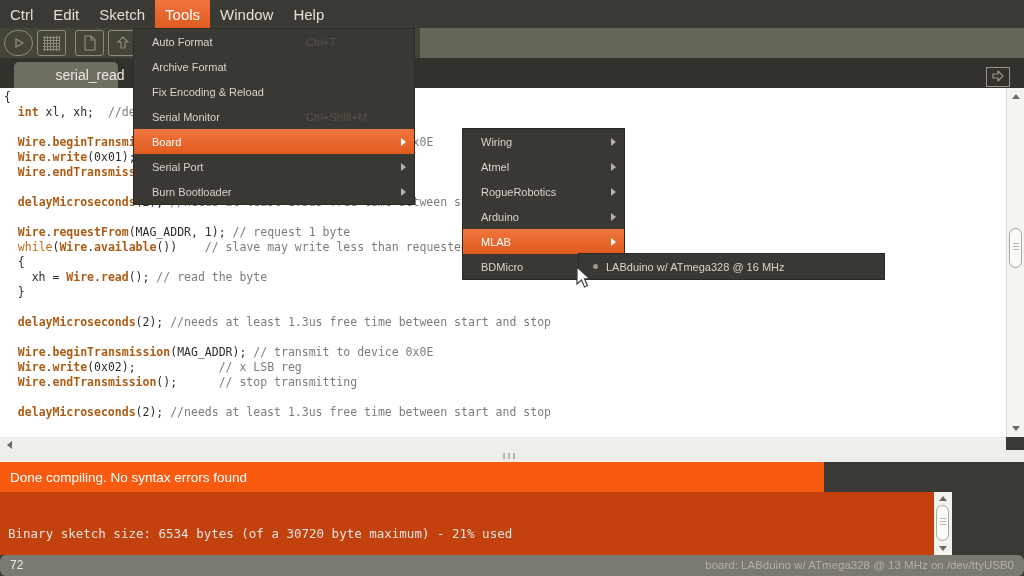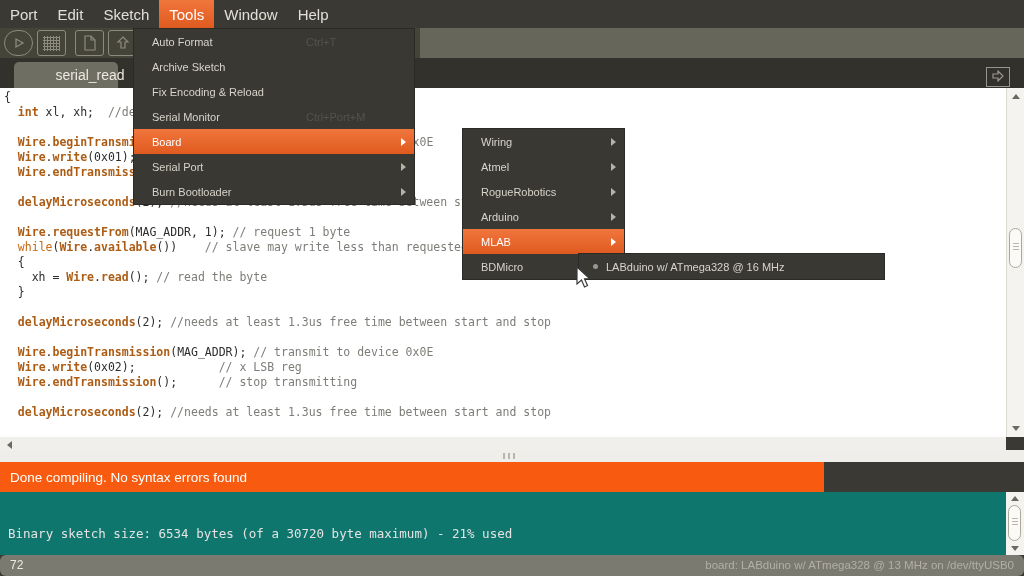--- a/index.html
+++ b/index.html
@@ -41,21 +41,21 @@
   .arr-dn { position:absolute; left:5px; bottom:6px; width:0; height:0; border-left:4px solid transparent; border-right:4px solid transparent; border-top:5px solid #6b6a60; }
   .hscroll { position:absolute; left:0; top:437px; width:1006px; height:13px; background:#f0efeb; z-index:6; }
   .arr-left { position:absolute; left:7px; top:4px; width:0; height:0; border-top:4px solid transparent; border-bottom:4px solid transparent; border-right:5px solid #6b6a60; }
   .splitter { position:absolute; left:0; top:450px; width:1024px; height:12px; background:#efeeea; z-index:6; }
   .splitter .grip { position:absolute; left:503px; top:3px; width:14px; height:6px;
             background:repeating-linear-gradient(to right,#b9b7ac 0 2px, transparent 2px 5px); }
 
   
   .compilebar { position:absolute; left:0; top:462px; width:824px; height:30px; background:#f85b0f; display:flex; align-items:center; z-index:6; }
   .compilebar span { margin-left:10px; font-size:13.5px; color:#ffffff; }
-  .console { position:absolute; left:0; top:492px; width:1024px; height:63px; background:#0f766e; z-index:6; }
+  .console { position:absolute; left:0; top:492px; width:952px; height:63px; background:#c2410c; z-index:6; }
   .console .ctext { position:absolute; left:8px; top:34px; font-family:"DejaVu Sans Mono", monospace; font-size:12.5px; color:#e3e3e3; white-space:pre; }
   .cscroll { position:absolute; right:0; top:0; width:18px; height:63px; background:#f4f3ef; }
   .cscroll .thumb { position:absolute; left:2px; top:13px; width:13px; height:36px; background:#fbfaf7; border:1px solid #aaa89b; border-radius:7px; }
   .cscroll .grip-h { top:12px; }
   .cscroll .arr-up { top:4px; }
   .cscroll .arr-dn { bottom:4px; }
   .statusbar { position:absolute; left:0; top:555px; width:1024px; height:21px; background:#7b7a70; z-index:6;border-radius:6px; }
   .statusbar .lineno { position:absolute; left:10px; top:3px; font-size:12px; color:#eceade; }
   .statusbar .boardinfo { position:absolute; right:10px; top:4px; font-size:11.5px; color:#b2b0a4; }
 
@@ -72,21 +72,21 @@
   #board-menu { left:415px; top:128px; width:163px;margin-left:47px; }
   #mlab-menu  { left:578px; top:253px; width:307px; }
 
   
   .cursor { position:absolute; left:576px; top:266px; z-index:60; }
 </style>
 </head>
 <body>
 
 <div class="menubar">
-  <div class="mitem">Port</div>
+  <div class="mitem">Ctrl</div>
   <div class="mitem">Edit</div>
   <div class="mitem">Sketch</div>
   <div class="mitem active">Tools</div>
   <div class="mitem">Window</div>
   <div class="mitem">Help</div>
 </div>
 
 <div class="toolbar">
   <div class="toolbar-left">
     <div class="tbtn" style="border-radius:14px;">
@@ -171,28 +171,28 @@
   <span class="lineno">72</span>
   <span class="boardinfo">board: LABduino w/ ATmega328 @ 13 MHz on /dev/ttyUSB0</span>
 </div>
 
 <div class="menu" id="tools-menu">
   <div class="item">
     <span class="lbl">Auto Format</span>
     <span class="shortcut">Ctrl+T</span>
   </div>
   <div class="item">
-    <span class="lbl">Archive Sketch</span>
+    <span class="lbl">Archive Format</span>
   </div>
   <div class="item">
     <span class="lbl">Fix Encoding &amp; Reload</span>
   </div>
   <div class="item">
     <span class="lbl">Serial Monitor</span>
-    <span class="shortcut">Ctrl+Port+M</span>
+    <span class="shortcut">Ctrl+Shift+M</span>
   </div>
   <div class="item hl">
     <span class="lbl">Board</span>
     <span class="subarrow"></span>
   </div>
   <div class="item">
     <span class="lbl">Serial Port</span>
     <span class="subarrow"></span>
   </div>
   <div class="item">

